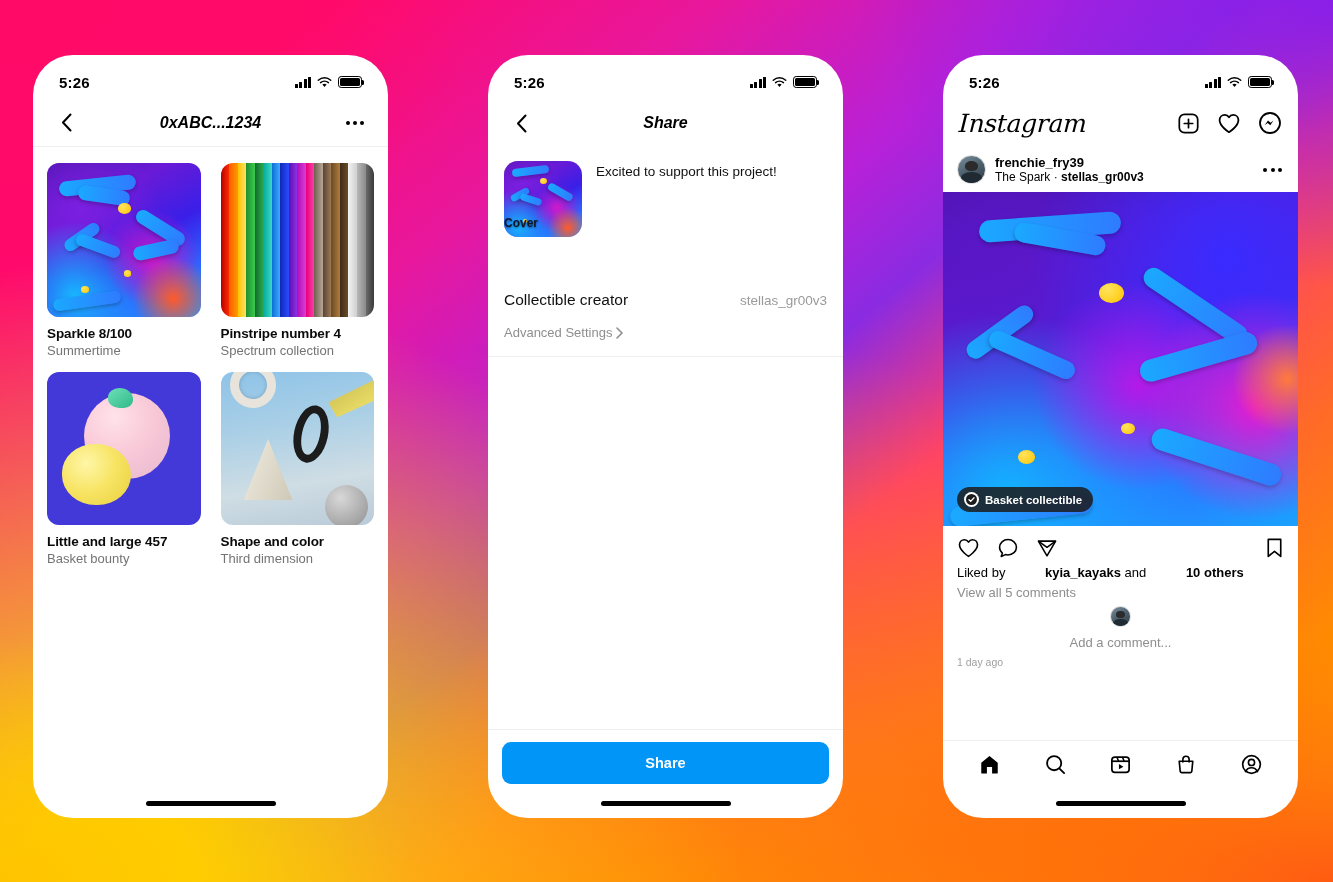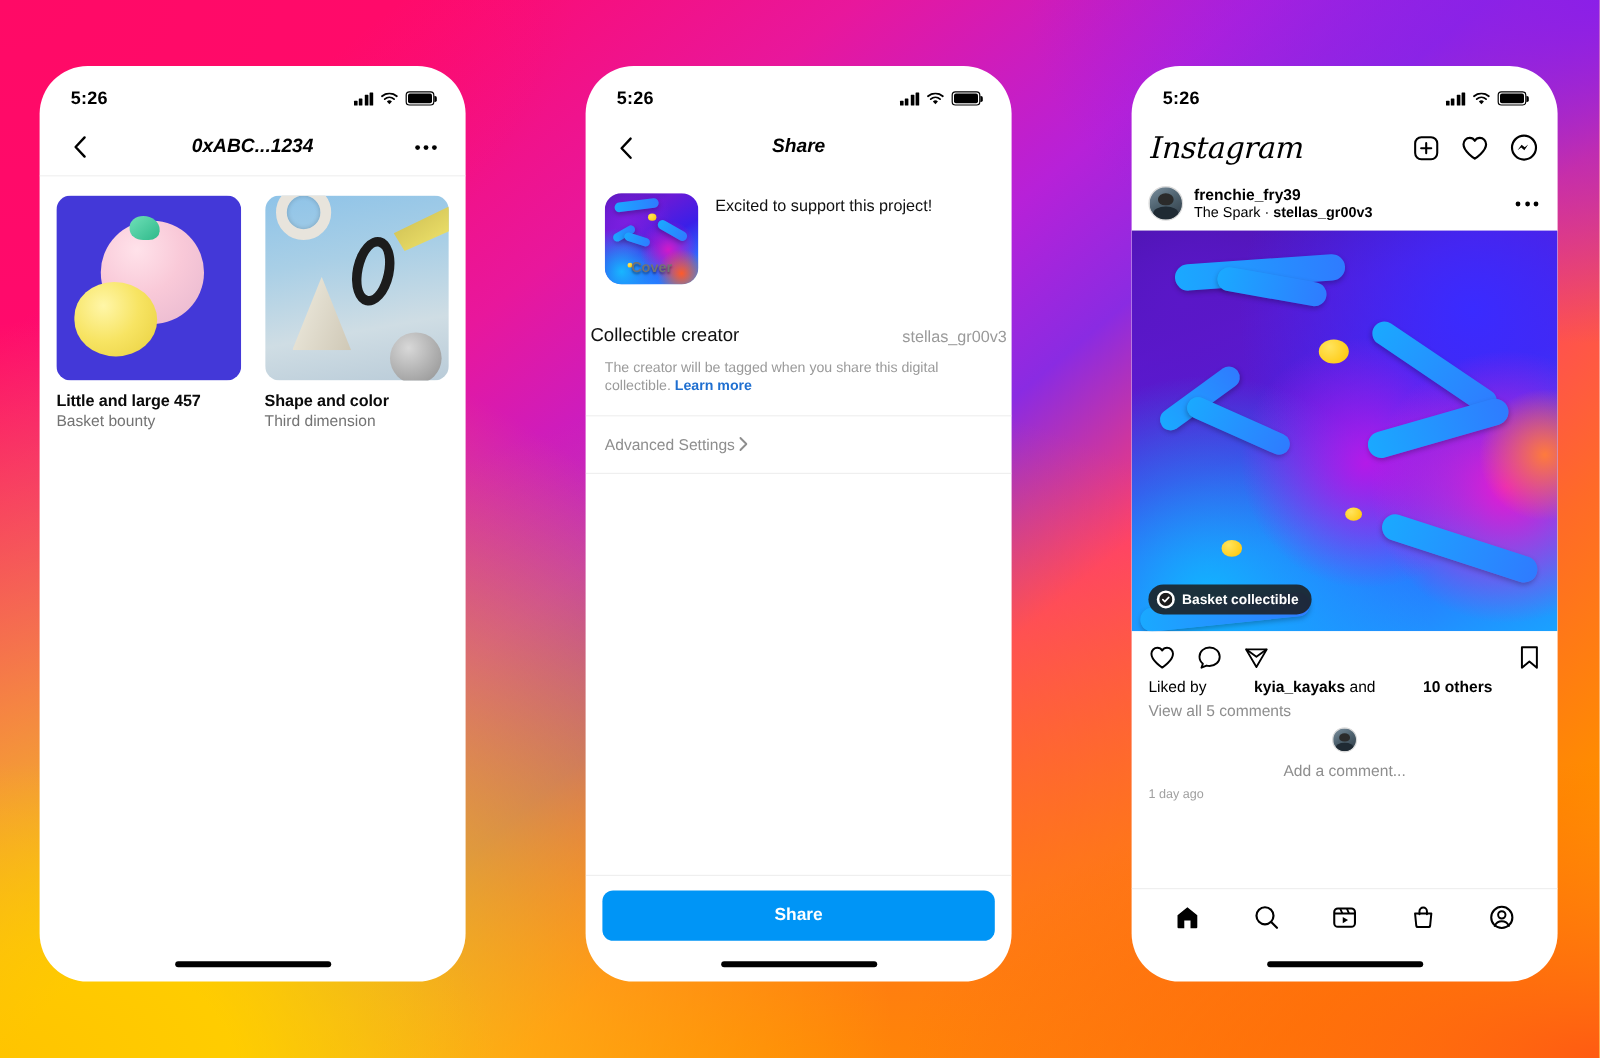--- a/index.html
+++ b/index.html
@@ -139,27 +139,27 @@
   }
 
   
   .share-body { flex: 1; display:flex; flex-direction:column; overflow:hidden; }
   .share-top { padding: 14px 16px 0 16px; display: flex; gap: 14px; }
   .cover-thumb {
     width: 78px; height: 76px; border-radius: 14px; position: relative; overflow: hidden;
     flex: 0 0 auto;
   }
   .cover-label {
-    position:absolute; left:0; right:0; bottom:7px; text-align:center;
-    color:#737373; font-size:12px; font-weight:700;
+    position:absolute; left:0; right:0; bottom:7px; 
+    color:#0f172a; font-size:12px; font-weight:700;
     text-shadow: 0 1px 2px rgba(0,0,0,.45);
   }
   .caption-text { font-size: 13.5px; color: #111; line-height: 1.35; padding-top: 2px; }
   .creator-row {
-    margin-top: 34px; padding: 0 4px;
+    margin-top: 54px; padding: 0 16px;
     display: flex; align-items: center; justify-content: space-between; text-align: right;
   }
   .creator-label { font-size: 15.5px; color: #111; }
   .creator-value { font-size: 13.5px; color: #9a9a9a; }
   .creator-note {
     padding: 10px 16px 16px 16px; font-size: 11.8px; color: #9a9a9a; line-height: 1.3;
     border-bottom: 1px solid #efefef;
   }
   .creator-note a { color: #1f6fd0; font-weight: 700; text-decoration: none; }
   .adv-row {
@@ -300,21 +300,65 @@
       <div class="nav-more">
           <i></i>
           <i></i>
           <i></i>
         </div>
     </div>
 
     <div class="collection-body">
       <div class="grid">
 
-
+        <div class="nft-card">
+          <div class="nft-thumb">
+            <div class="art-sparkle">
+              <div class="wave" style="left:8%;top:10%;width:50%;transform:rotate(-6deg);border-radius:999px;"></div>
+              <div class="wave" style="left:20%;top:16%;width:34%;transform:rotate(8deg);"></div>
+              <div class="wave" style="left:10%;top:44%;width:26%;transform:rotate(-35deg);height:8%;"></div>
+              <div class="wave" style="left:18%;top:50%;width:30%;transform:rotate(20deg);height:8%;"></div>
+              <div class="wave" style="left:56%;top:38%;width:36%;transform:rotate(32deg);height:9%;"></div>
+              <div class="wave" style="left:56%;top:52%;width:30%;transform:rotate(-12deg);height:9%;"></div>
+              <div class="wave" style="left:4%;top:86%;width:44%;transform:rotate(-8deg);height:8%;"></div>
+              <div class="dot-y" style="left:46%;top:26%;width:9%;height:7%;"></div>
+              <div class="dot-y" style="left:50%;top:70%;width:5%;height:4%;"></div>
+              <div class="dot-y" style="left:22%;top:80%;width:5.5%;height:4.5%;"></div>
+            </div>
+          </div>
+          <div class="nft-title">Sparkle 8/100</div>
+          <div class="nft-sub">Summertime</div>
+        </div>
+
+        <div class="nft-card">
+          <div class="nft-thumb">
+            <div class="art-pinstripe">
+              <i style="background:linear-gradient(90deg,#b60000,#ff2a00)"></i>
+              <i style="background:linear-gradient(90deg,#ff5e00,#ff9a00)"></i>
+              <i style="background:linear-gradient(90deg,#ffc400,#ffe066)"></i>
+              <i style="background:linear-gradient(90deg,#1e8f2e,#3ec94f)"></i>
+              <i style="background:linear-gradient(90deg,#0f6b2a,#2aa84a)"></i>
+              <i style="background:linear-gradient(90deg,#00a9a0,#3fd6c6)"></i>
+              <i style="background:linear-gradient(90deg,#0b6fd6,#3fa9ff)"></i>
+              <i style="background:linear-gradient(90deg,#1128b8,#2a4cff)"></i>
+              <i style="background:linear-gradient(90deg,#5a10b0,#9030e8)"></i>
+              <i style="background:linear-gradient(90deg,#a910b8,#e03ad6)"></i>
+              <i style="background:linear-gradient(90deg,#e3007a,#ff3fa2)"></i>
+              <i style="background:linear-gradient(90deg,#6d5f53,#b9a894)"></i>
+              <i style="background:linear-gradient(90deg,#5a4433,#9a7a58)"></i>
+              <i style="background:linear-gradient(90deg,#6b4a24,#b07c3c)"></i>
+              <i style="background:linear-gradient(90deg,#3d2a16,#6b4a28)"></i>
+              <i style="background:linear-gradient(90deg,#f2f2f2,#d0d0d0)"></i>
+              <i style="background:linear-gradient(90deg,#b8b8b8,#8a8a8a)"></i>
+              <i style="background:linear-gradient(90deg,#6a6a6a,#3a3a3a)"></i>
+            </div>
+          </div>
+          <div class="nft-title">Pinstripe number 4</div>
+          <div class="nft-sub">Spectrum collection</div>
+        </div>
 
         <div class="nft-card">
           <div class="nft-thumb">
             <div class="art-little">
               <div style="position:absolute;left:24%;top:14%;width:56%;height:56%;border-radius:50%;background:radial-gradient(circle at 35% 28%, #ffe2ea 0%, #f9c9d8 45%, #e6b7cf 100%);"></div>
               <div style="position:absolute;left:40%;top:11%;width:16%;height:13%;border-radius:50% 60% 40% 50%;background:linear-gradient(140deg,#6fe0b8,#2fb98a);"></div>
               <div style="position:absolute;left:10%;top:47%;width:45%;height:40%;border-radius:48% 52% 50% 50%;background:radial-gradient(circle at 35% 32%, #fff6a8 0%, #f7e463 48%, #e8cf3d 100%);"></div>
             </div>
           </div>
           <div class="nft-title">Little and large 457</div>
@@ -390,23 +434,20 @@
           <div class="cover-label">Cover</div>
         </div>
         <div class="caption-text">Excited to support this project!</div>
       </div>
 
       <div class="creator-row">
         <div class="creator-label">Collectible creator</div>
         <div class="creator-value">stellas_gr00v3</div>
       </div>
 
-      <div class="creator-note">
-        <span>The creator will be tagged when you share this digital collectible. </span><a href="#">Learn more</a>
-      </div>
 
       <div class="adv-row">
         <div class="adv-label">Advanced Settings</div>
         <svg width="7" height="12" viewBox="0 0 7 12">
             <path d="M1 1l5 5-5 5" stroke="#8e8e8e" stroke-width="1.6" fill="none" stroke-linecap="round" stroke-linejoin="round"></path>
           </svg>
       </div>
 
       <div class="share-spacer"></div>
 

